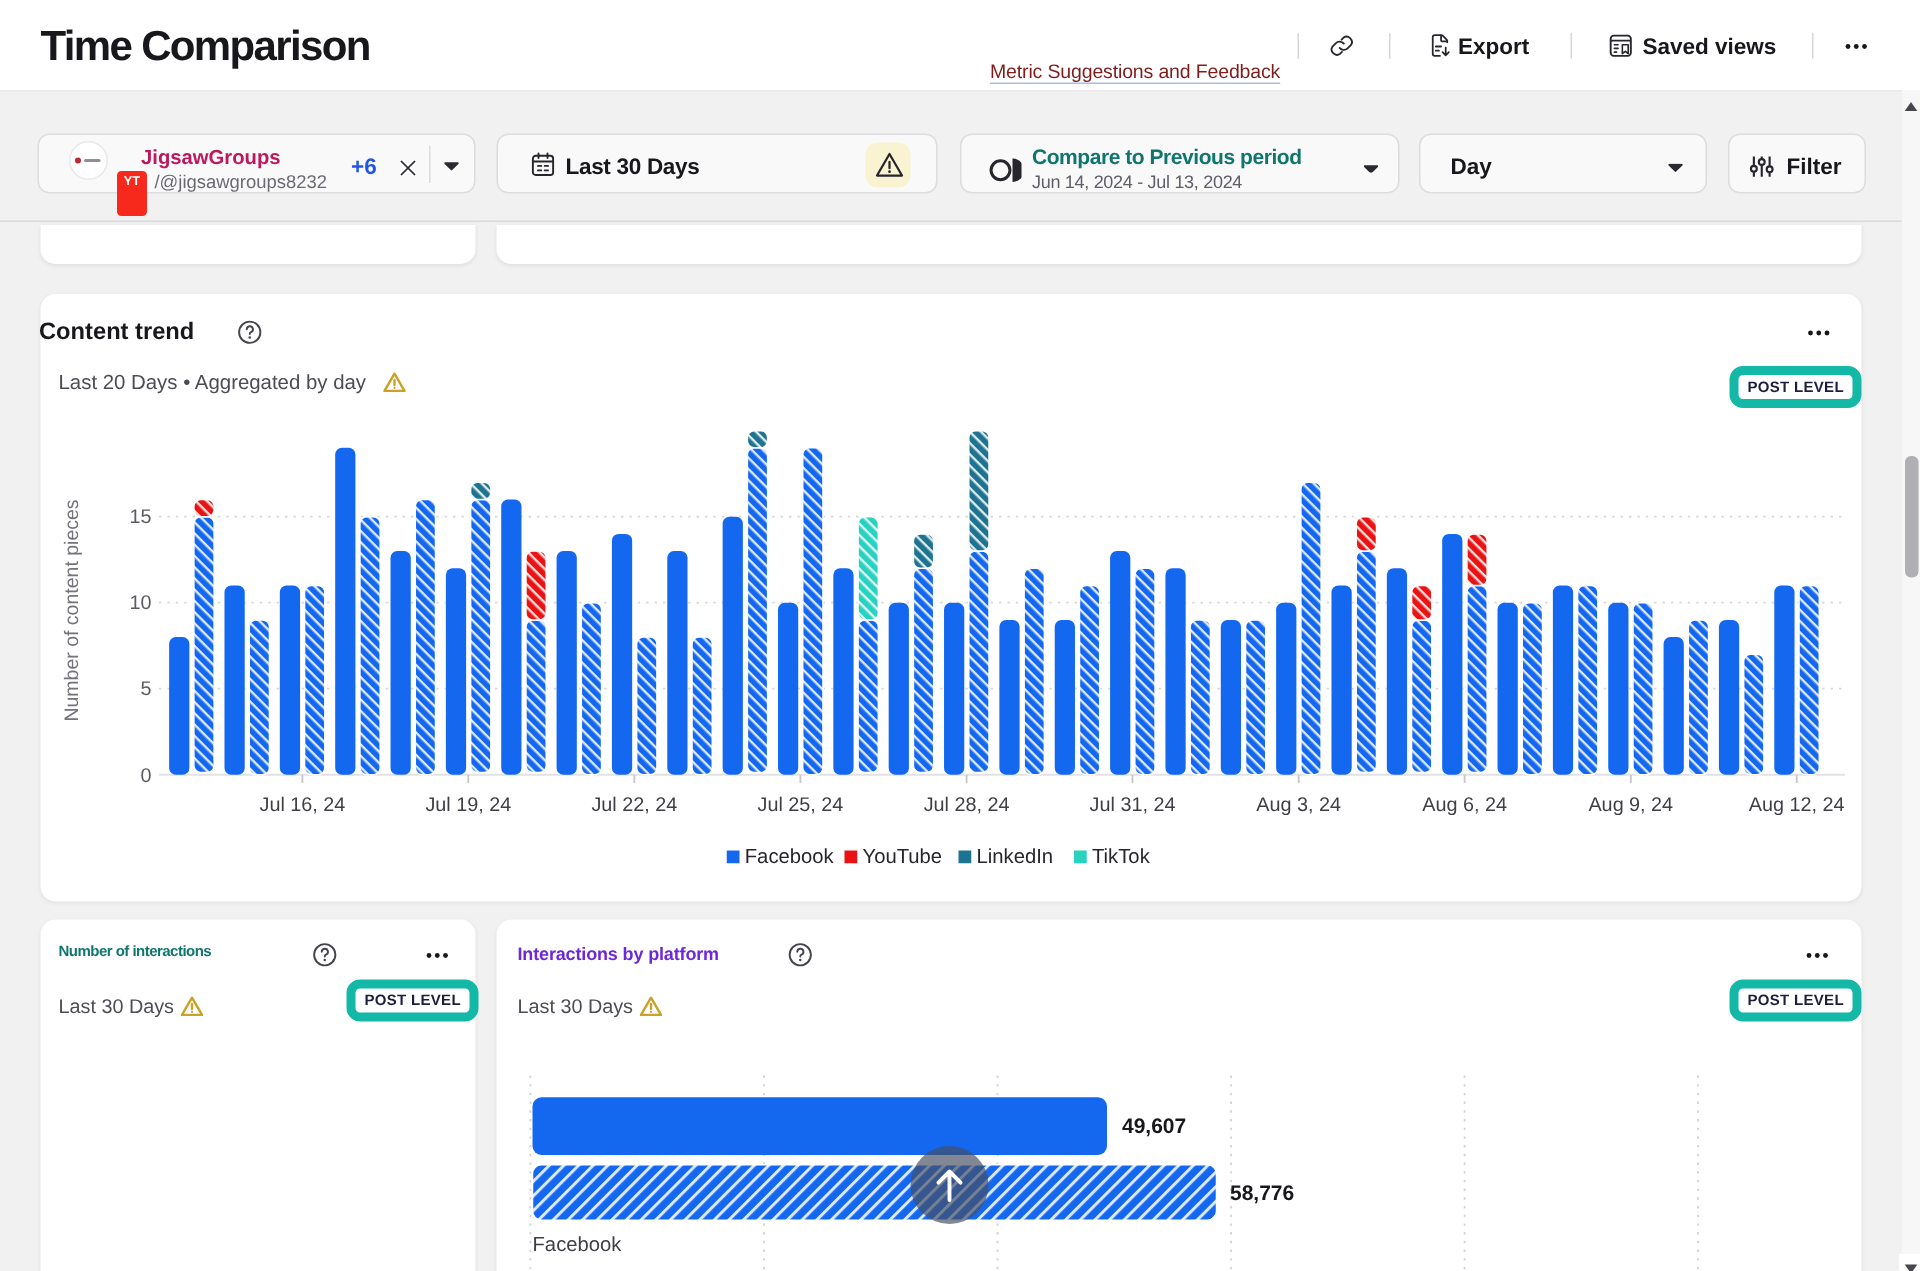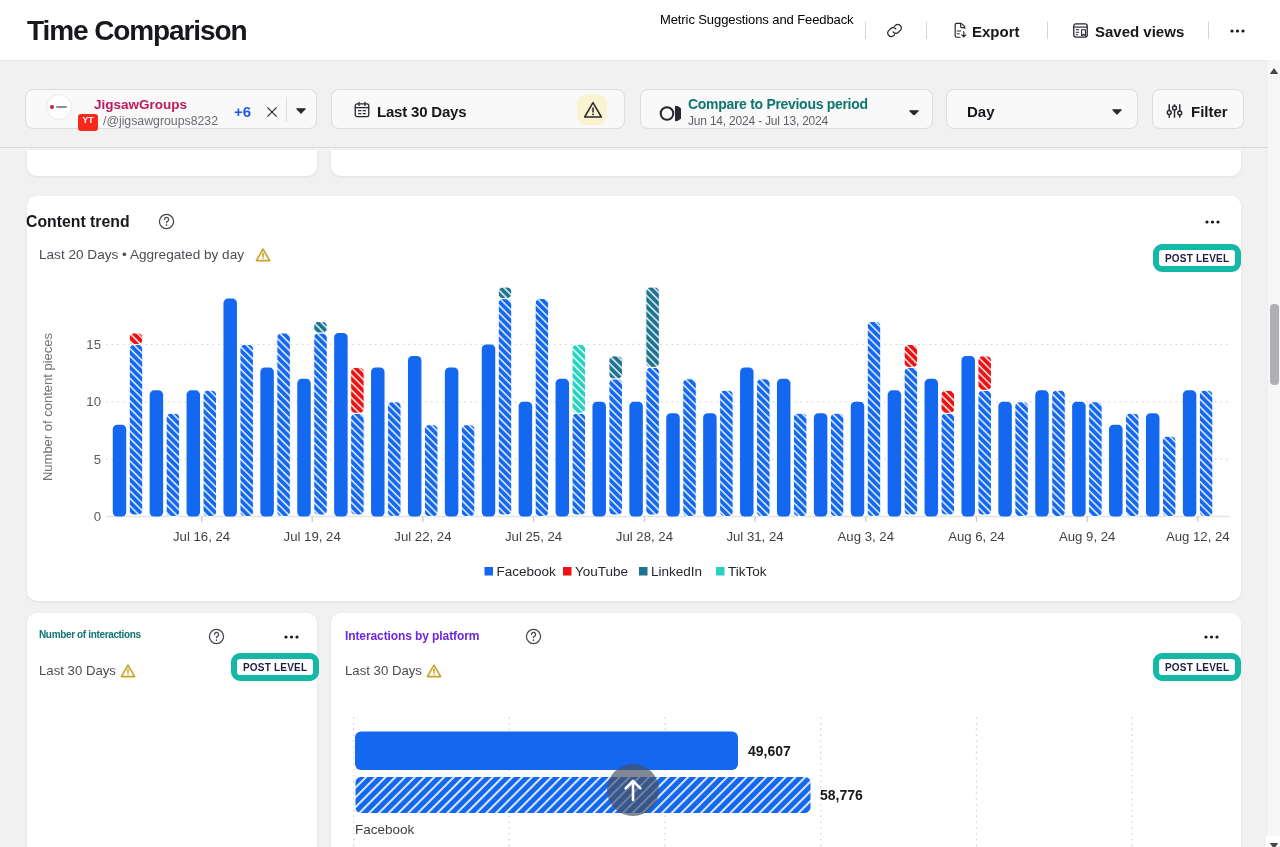--- a/index.html
+++ b/index.html
@@ -16,21 +16,21 @@
 <div class="card" style="left:27px;top:150px;width:290px;height:26px;border-radius:0 0 10px 10px"></div>
 <div class="card" style="left:331px;top:150px;width:910px;height:26px;border-radius:0 0 10px 10px"></div>
 
 <div class="card" style="left:27px;top:196px;width:1214px;height:405px"></div>
 
 <div class="card" style="left:27px;top:613px;width:290px;height:240px;border-radius:10px 10px 0 0"></div>
 <div class="card" style="left:331px;top:613px;width:910px;height:240px;border-radius:10px 10px 0 0"></div>
 
 <div class="abs" style="left:0;top:0;width:1280px;height:60px;background:#fff"></div>
 <div class="abs" style="left:27px;top:15px;font-size:28px;font-weight:600;color:#17171c;letter-spacing:-1.1px">Time Comparison</div>
-<a class="abs" style="left:660px;top:12px;font-size:13px;letter-spacing:-0.1px;color:#000000;text-decoration-color:#a9bde8;text-underline-offset:3px">Metric Suggestions and Feedback</a>
+<a class="abs" style="left:660px;top:40px;font-size:13px;letter-spacing:-0.1px;color:#7f1d1d;text-decoration:underline;text-decoration-color:#a9bde8;text-underline-offset:3px">Metric Suggestions and Feedback</a>
 <div class="vdiv" style="left:865px;top:22px;height:17px"></div>
 <svg style="position:absolute;left:886px;top:22px" width="17" height="17" viewBox="0 0 24 24" fill="none">
     <path d="M10 14a5 5 0 0 0 7.5.5l3-3a5 5 0 0 0-7-7l-1.7 1.7" stroke="#26262c" stroke-width="1.7" stroke-linecap="round" stroke-linejoin="round" fill="none"></path>
     <path d="M14 10a5 5 0 0 0-7.5-.5l-3 3a5 5 0 0 0 7 7l1.7-1.7" stroke="#26262c" stroke-width="1.7" stroke-linecap="round" stroke-linejoin="round" fill="none"></path>
   </svg>
 <div class="vdiv" style="left:926px;top:22px;height:17px"></div>
 <svg style="position:absolute;left:951px;top:22px" width="18" height="18" viewBox="0 0 24 26" fill="none">
     <path d="M19 9V7.8c0-.5-.2-1-.6-1.4l-3.8-3.8A2 2 0 0 0 13.2 2H7a2 2 0 0 0-2 2v16a2 2 0 0 0 2 2h5" stroke="#26262c" stroke-width="1.7" stroke-linecap="round" stroke-linejoin="round" fill="none"></path>
     <path d="M13 2.5V7a1 1 0 0 0 1 1h4.5" stroke="#26262c" stroke-width="1.7" stroke-linecap="round" stroke-linejoin="round" fill="none"></path>
     <path d="M8 13h5M8 17h3" stroke="#26262c" stroke-width="1.7" stroke-linecap="round" stroke-linejoin="round" fill="none"></path>
@@ -52,21 +52,21 @@
     <circle cx="15.0" cy="4" r="1.6" fill="#17171c"></circle>
   </svg>
 
 <div class="abs" style="left:0;top:60px;width:1280px;height:1px;background:#e9e9ec"></div>
 
 <div class="chip" style="left:25px;width:292px"></div>
 <div class="abs" style="left:46px;top:94px;width:26px;height:26px;border-radius:50%;background:#fff;border:1px solid #e8e8ea"></div>
 <div class="abs" style="left:50px;top:105px;width:4px;height:4px;border-radius:50%;background:#c1272d"></div>
 <div class="abs" style="left:55.5px;top:105.5px;width:11px;height:2.2px;background:#8e8e96;border-radius:1px"></div>
 <div class="abs" style="left:94px;top:97px;font-size:13.5px;font-weight:bold;color:#be185d">JigsawGroups</div>
-<div class="abs" style="left:78px;top:114px;width:20px;height:17px;background:#f7281c;border-radius:3px;color:#fff;font-size:8.5px;font-weight:bold;text-align:center;line-height:13px">YT</div>
+<div class="abs" style="left:78px;top:114px;width:20px;height:30px;background:#f7281c;border-radius:3px;color:#fff;font-size:8.5px;font-weight:bold;text-align:center;line-height:13px">YT</div>
 <div class="abs" style="left:103px;top:114px;font-size:12.3px;color:#6a6a72">/@jigsawgroups8232</div>
 <div class="abs" style="left:234px;top:103px;font-size:15px;font-weight:bold;color:#2257e6">+6</div>
 <svg style="position:absolute;left:265px;top:105px" width="14" height="14" viewBox="0 0 24 24" fill="none">
     <path d="M4 4l16 16M20 4L4 20" stroke="#26262c" stroke-width="2"></path>
   </svg>
 <div class="vdiv" style="left:286px;top:97px;height:25px;background:#dcdce1"></div>
 <svg style="position:absolute;left:296px;top:108px" width="10" height="5.8" viewBox="0 0 12 7">
     <path d="M1 1l5 5 5-5z" fill="#2a2a30" stroke="#2a2a30" stroke-width="1.5" stroke-linejoin="round"></path>
   </svg>
 

